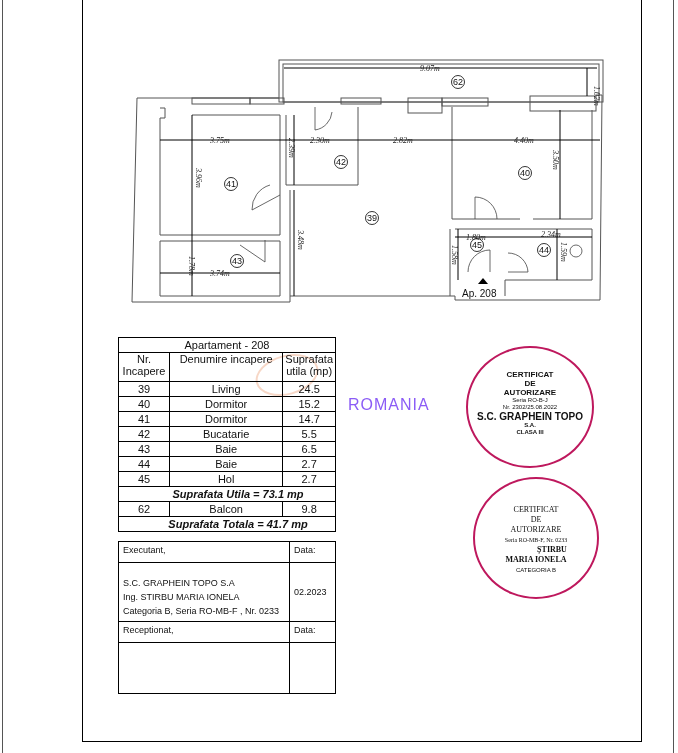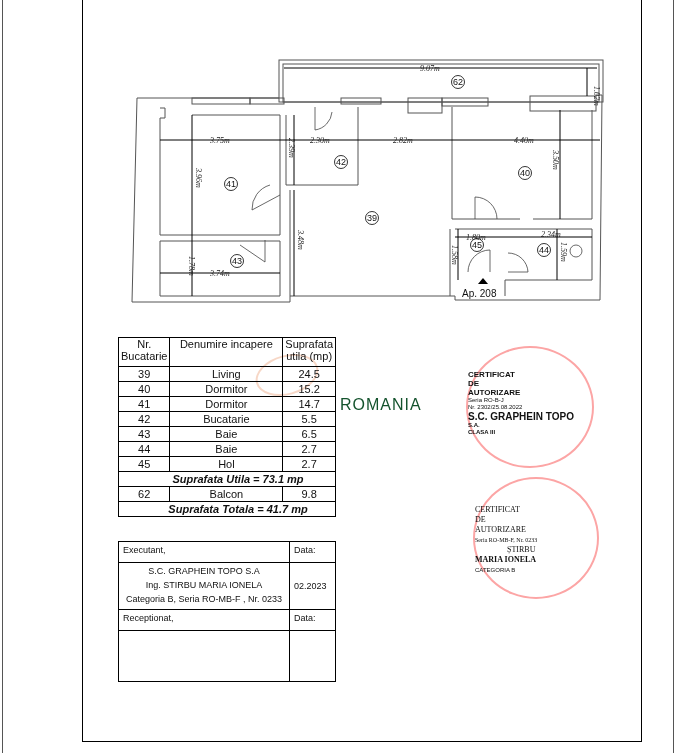--- a/index.html
+++ b/index.html
@@ -15,23 +15,23 @@
   table.rooms { position:absolute; left:118px; top:337px; width:218px; border-collapse:collapse; font-size:11px; }
   table.rooms td { border:1px solid #000; text-align:center; padding:0 2px; height:14px; line-height:14px; }
   table.rooms td.c1 { width:46px; }
   table.rooms td.c3 { width:46px; }
   table.rooms .hdr td { line-height:12px; height:28px; vertical-align:top; }
   table.rooms .sum td { font-style:italic; font-weight:bold;padding-left:24px; }
   .info { position:absolute; left:118px; top:541px; width:218px; border:1px solid #000; border-collapse:collapse; font-size:9px; }
   .info td { border:1px solid #000; vertical-align:top; padding:3px 4px; }
   .info td.date { width:37px; text-align:left; }
   .watermark-ring { position:absolute; left:255px; top:355px; width:60px; height:36px; border:2px solid #f3c6ae; border-radius:50%; transform:rotate(-15deg); opacity:0.7; }
-  .watermark-text { position:absolute; left:340px; top:396px; font-size:16px; color:#14532d; letter-spacing:1px; }
-
-  .stamp { position:absolute; border:2px solid #fca5a5; border-radius:50%; text-align:left; font-family:"Liberation Sans", sans-serif; color:#111; }
+  .watermark-text { position:absolute; left:348px; top:396px; font-size:16px; color:#8b5cf6; letter-spacing:1px; }
+
+  .stamp { position:absolute; border:2px solid #be185d; border-radius:50%; text-align:center; font-family:"Liberation Sans", sans-serif; color:#111; }
   .stamp1 { left:466px; top:346px; width:124px; height:118px; }
   .stamp2 { left:473px; top:477px; width:122px; height:118px; border-width:2px; }
   .stamp .inner { position:absolute; left:0; right:0; }
 </style>
 </head>
 <body>
 
 <div class="outer-border"></div>
 <div class="inner-frame"></div>
 
@@ -131,22 +131,25 @@
     <polygon points="478,284 483,278 488,284" fill="#000"></polygon>
     <text class="ap-label" x="462" y="297">Ap. 208</text>
   </svg>
 </div>
 
 <div class="watermark-ring"></div>
 <div class="watermark-text">ROMANIA</div>
 
 <table class="rooms">
   <tbody>
+      <tr>
+    <td colspan="3">Apartament -  208</td>
+  </tr>
   <tr class="hdr">
-    <td class="c1">Nr. Bucatarie</td>
+    <td class="c1">Nr. Incapere</td>
     <td>Denumire incapere</td>
     <td class="c3">Suprafata utila (mp)</td>
   </tr>
   <tr>
     <td>39</td>
     <td>Living</td>
     <td>24.5</td>
   </tr>
   <tr>
     <td>40</td>
@@ -192,21 +195,21 @@
 </tbody>
   </table>
 
 <table class="info">
   <tbody>
       <tr>
     <td style="height:14px;">Executant,</td>
     <td class="date">Data:</td>
   </tr>
   <tr>
-    <td style="height:40px; line-height:14px; padding-top:1px;text-align:center;">
+    <td style="height:40px; line-height:14px; padding-top:13px;">
       <div>S.C. GRAPHEIN TOPO S.A</div>
       <div>Ing. STIRBU MARIA IONELA</div>
       <div>Categoria B, Seria RO-MB-F , Nr. 0233</div>
     </td>
     <td class="date" style="vertical-align:middle;margin-top:16px;">02.2023</td>
   </tr>
   <tr>
     <td style="height:14px;">Receptionat,</td>
     <td class="date">Data:</td>
   </tr>
@@ -229,17 +232,17 @@
     <div style="font-size:6px; line-height:7px;">CLASA III</div>
   </div>
 </div>
 
 <div class="stamp stamp2">
   <div class="inner" style="top:26px; font-family:'Liberation Serif', serif; font-size:8px; line-height:10px;">
     <div>CERTIFICAT</div>
     <div>DE</div>
     <div>AUTORIZARE</div>
     <div style="font-size:6px;">Seria RO-MB-F, Nr. 0233</div>
-    <div style="font-weight:normal;margin-left:32px;">ȘTIRBU</div>
+    <div style="font-weight:bold;margin-left:32px;">ȘTIRBU</div>
     <div style="font-weight:bold;">MARIA IONELA</div>
     <div style="font-size:6px; font-family:'Liberation Sans', sans-serif;">CATEGORIA B</div>
   </div>
 </div>
 
 </body></html>

